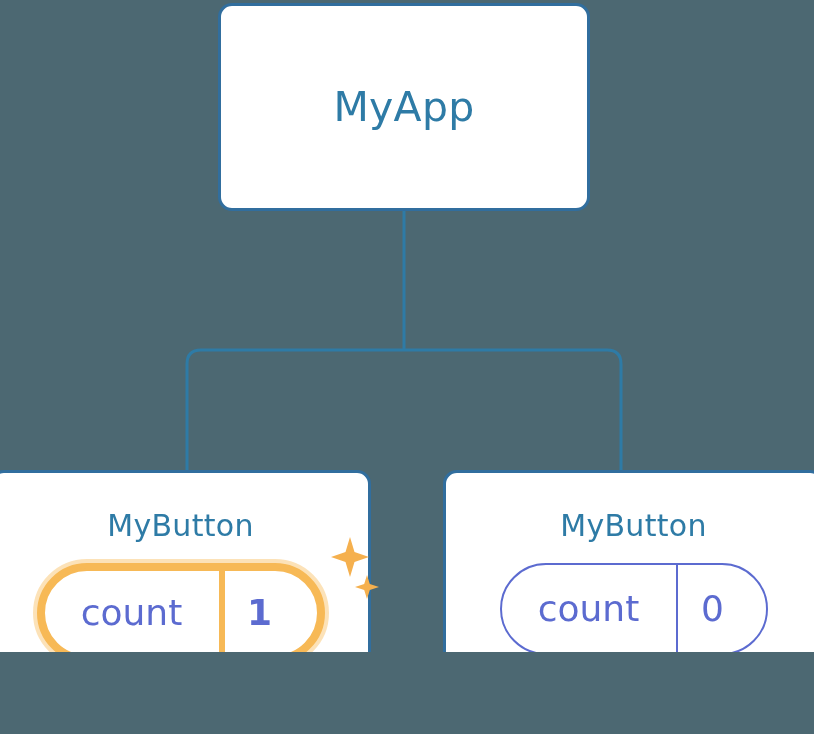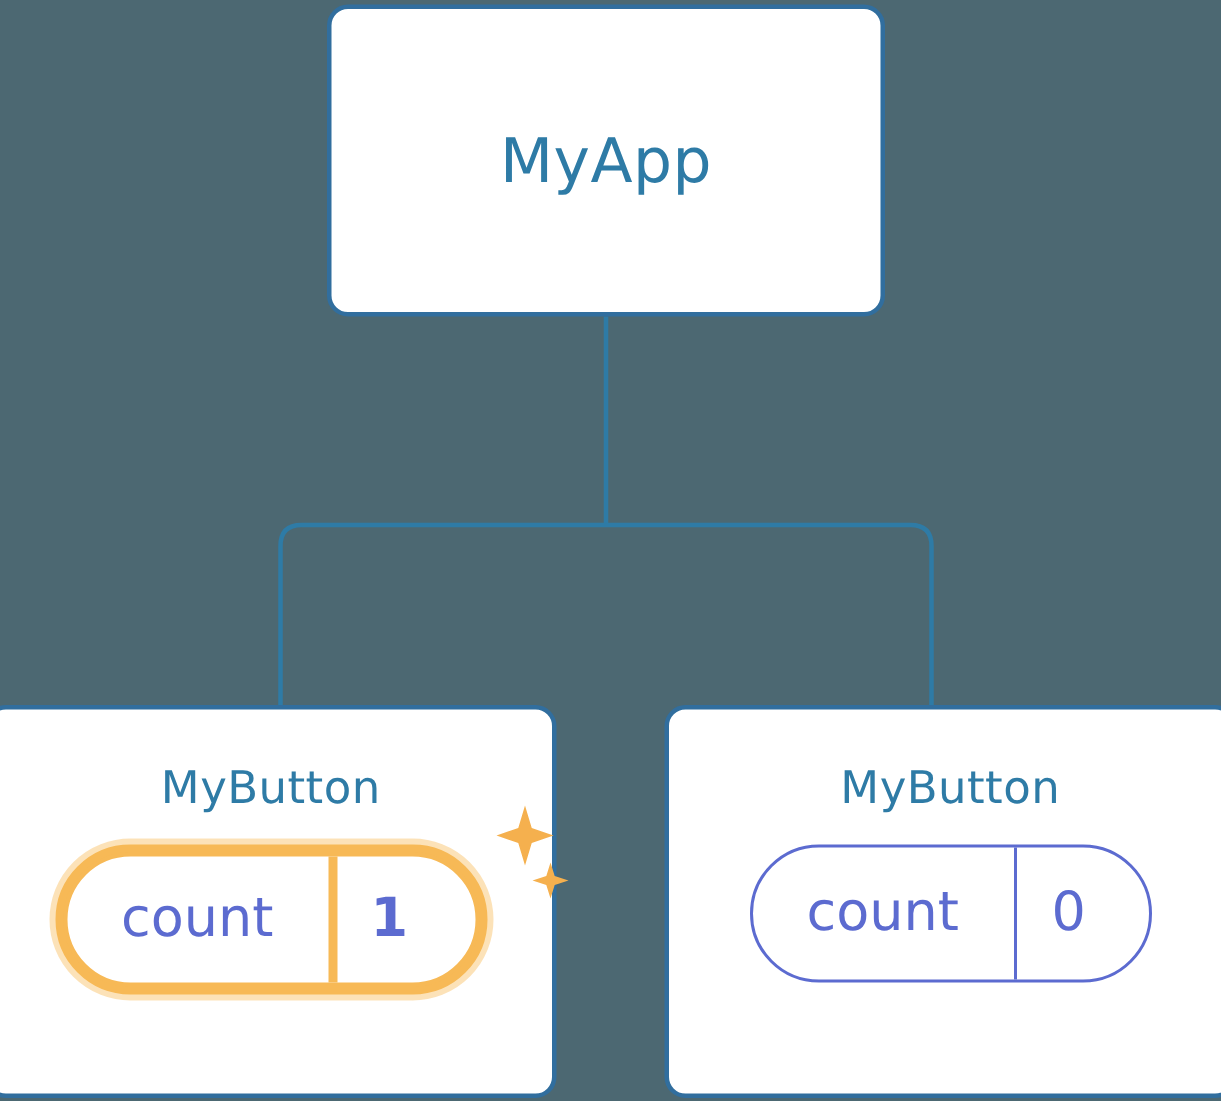--- a/index.html
+++ b/index.html
@@ -9,21 +9,21 @@
   body {
     width: 814px;
     height: 734px;
     background: #4c6872;
     font-family: "Liberation Sans", sans-serif;
     overflow: hidden;
   }
   #stage {
     position: relative;
     width: 814px;
-    height: 734px;
+    height: 652px;
     overflow: hidden;
   }
   #wires {
     position: absolute;
     left: 0;
     top: 0;
     width: 814px;
     height: 734px;
     pointer-events: none;
   }

